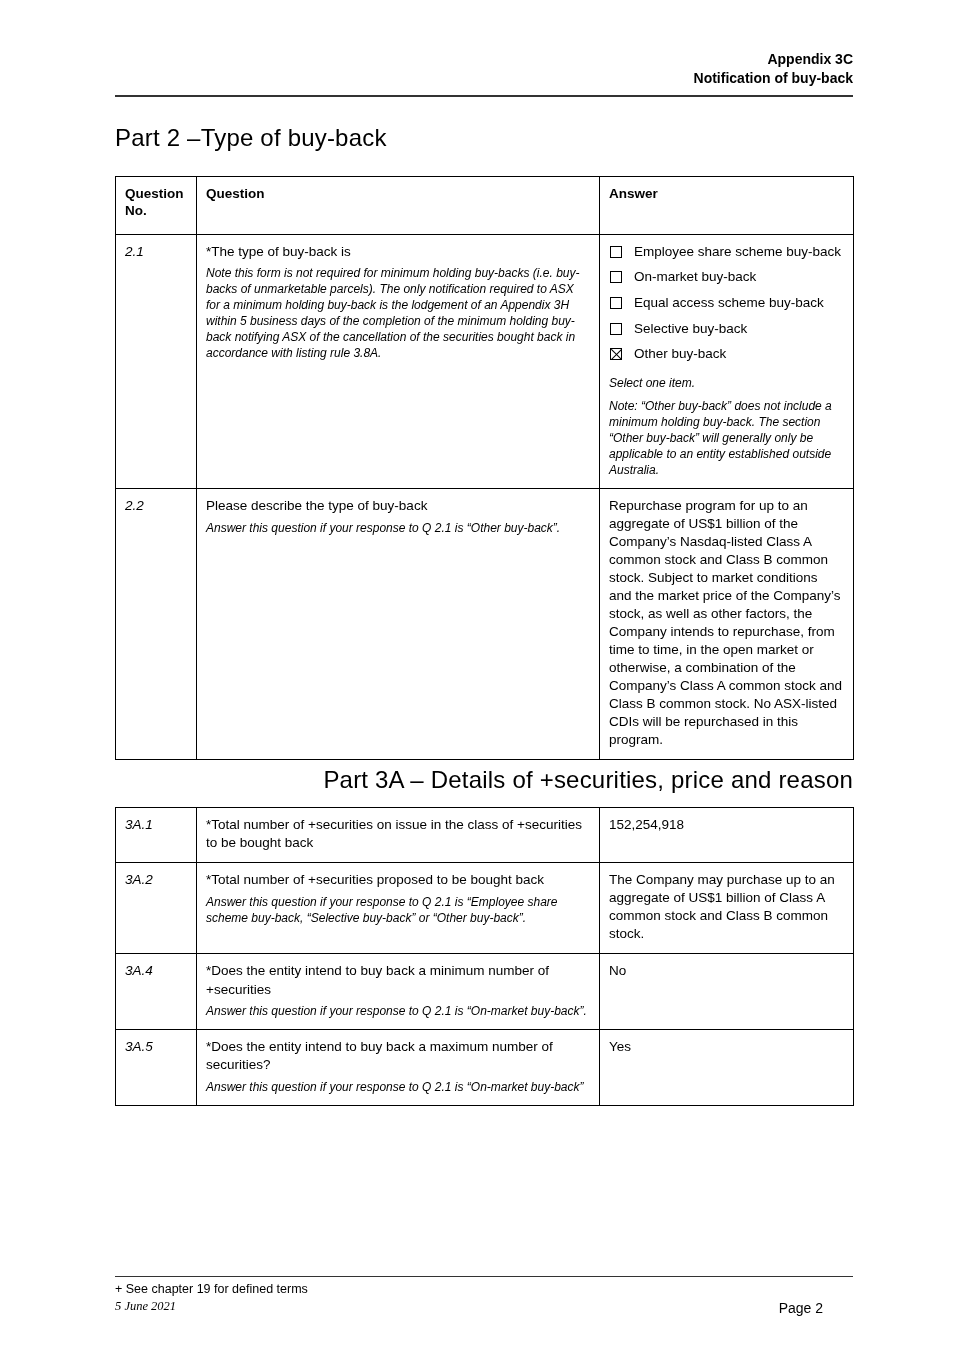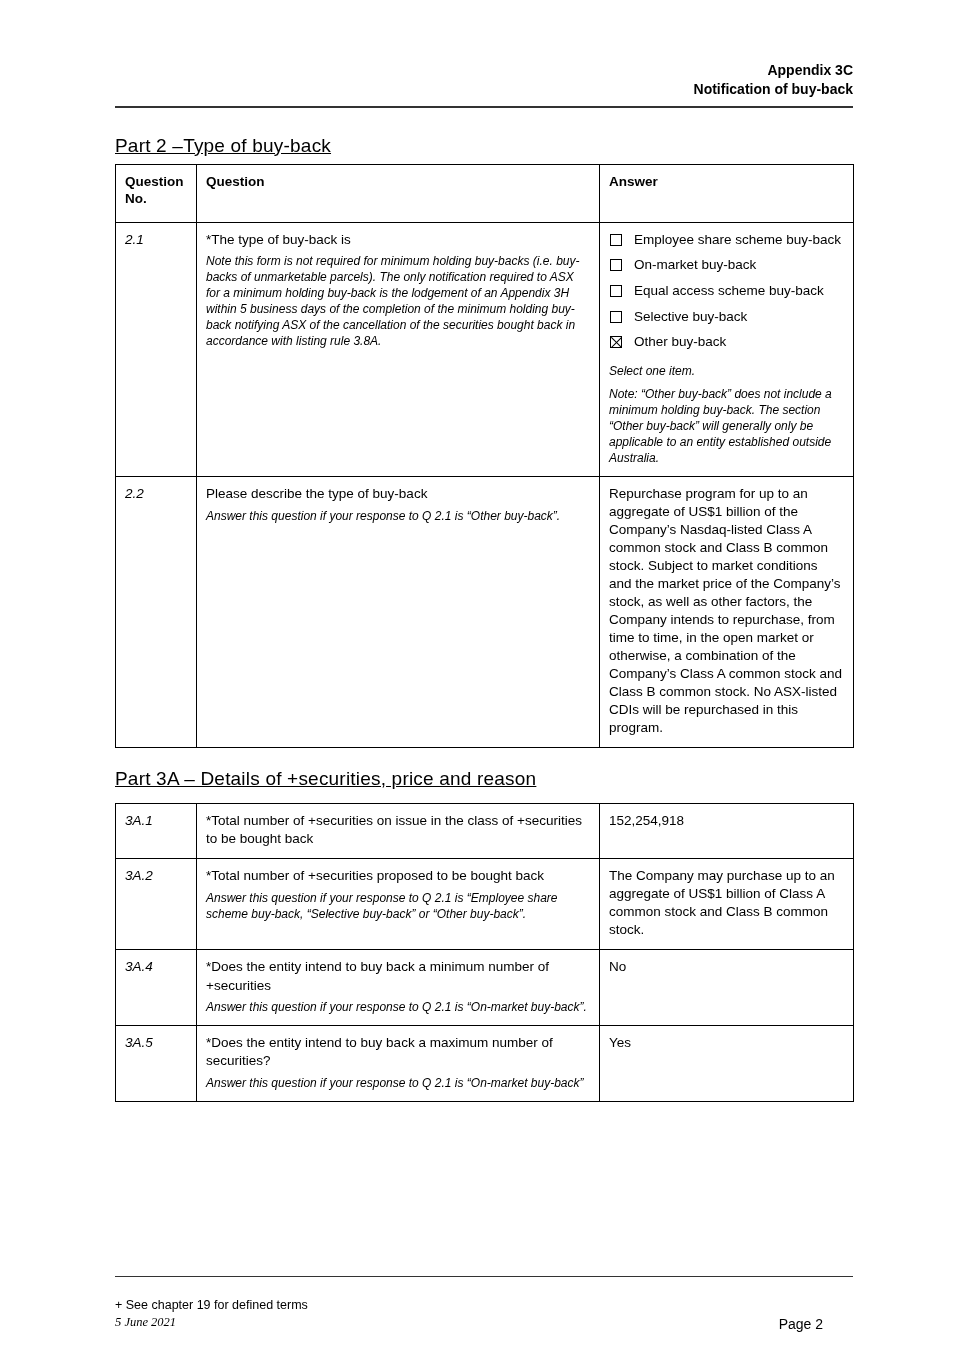--- a/index.html
+++ b/index.html
@@ -2,35 +2,35 @@
 <html><head>
 <meta charset="utf-8">
 <style>
   * { margin:0; padding:0; box-sizing:border-box; }
   html,body { background:#fff; }
   body {
     width:965px; height:1365px; position:relative;
     font-family:"Liberation Sans", sans-serif; color:#000;
     overflow:hidden;
   }
-  .page { position:absolute; left:115px; top:11px; width:738px; }
+  .page { position:absolute; left:115px; top:0; width:738px; }
 
   
   .doc-header { padding-top:50px; text-align:right; font-weight:bold; font-size:14px; line-height:1.38; }
   .header-rule { border:0; border-top:2px solid #333; margin-top:6px; }
 
   
-  .part-title { font-size:19px; font-weight:normal; letter-spacing:0.2px;text-decoration:underline; }
+  .part-title { font-size:24px; font-weight:normal; letter-spacing:0.2px; }
   .part2-title { margin-top:27px; }
   .part3-title { margin-top:46px; }
-  .part3a-title { margin-top:20px; }
+  .part3a-title { margin-top:6px;text-align:right; }
 
   
   table { border-collapse:collapse; width:738px; table-layout:fixed; }
-  .t-part2 { margin-top:7px; }
+  .t-part2 { margin-top:24px; }
   .t-part3a { margin-top:13px; }
   col.c-no { width:81px; }
   col.c-q  { width:403px; }
   col.c-a  { width:254px; }
   th, td { border:1px solid #000; vertical-align:top; text-align:left; }
   th { font-size:13.5px; font-weight:bold; padding:8px 8px 14px 9px; line-height:1.3; }
   td { font-size:13.5px; padding:8px 10px 10px 9px; line-height:1.36; }
   td.no-cell { padding-left:9px;font-style:italic; }
   .q-title { font-size:13.5px; }
   .note { font-style:italic; font-size:12px; line-height:1.34; margin-top:4px; }
@@ -46,21 +46,21 @@
   .cb.checked::before, .cb.checked::after {
     content:""; position:absolute; left:-2px; top:4.5px; width:15px; height:1.3px; background:#000;
   }
   .cb.checked::before { transform:rotate(45deg); }
   .cb.checked::after  { transform:rotate(-45deg); }
   .cb-label { flex:1; }
   .answer-notes { margin-top:11px; }
   .answer-notes .note + .note { margin-top:7px; }
 
   
-  .doc-footer { position:absolute; left:115px; top:1276px; width:738px; border-top:1px solid #333; padding-top:20px; }
+  .doc-footer { position:absolute; left:115px; top:1276px; width:738px; border-top:1px solid #333; padding-top:4px; }
   .footer-flex { display:flex; justify-content:space-between; align-items:flex-end; }
   .footer-left { font-size:12.5px; line-height:1.38; }
   .footer-date { font-style:italic;font-family:Liberation Serif, serif; }
   .footer-page { font-size:14px; padding-right:30px; }
 </style>
 </head>
 <body>
 
 <div class="page">
 

